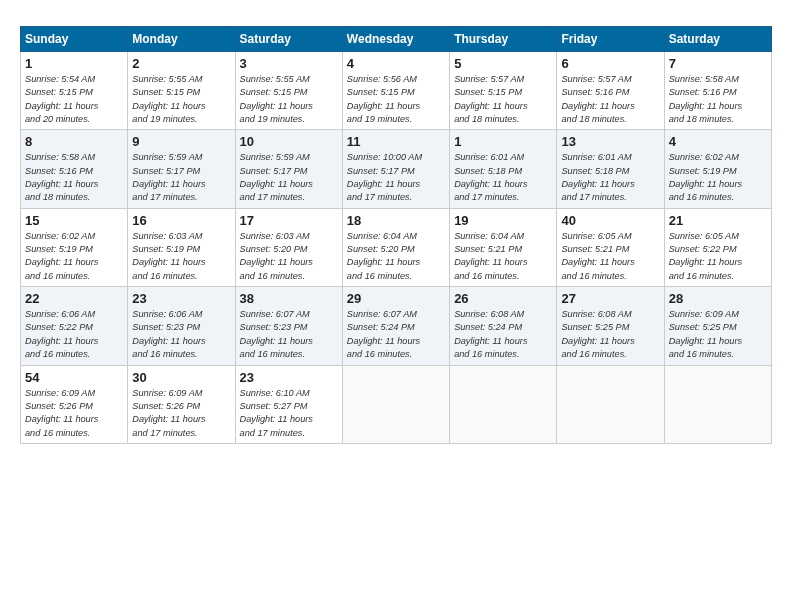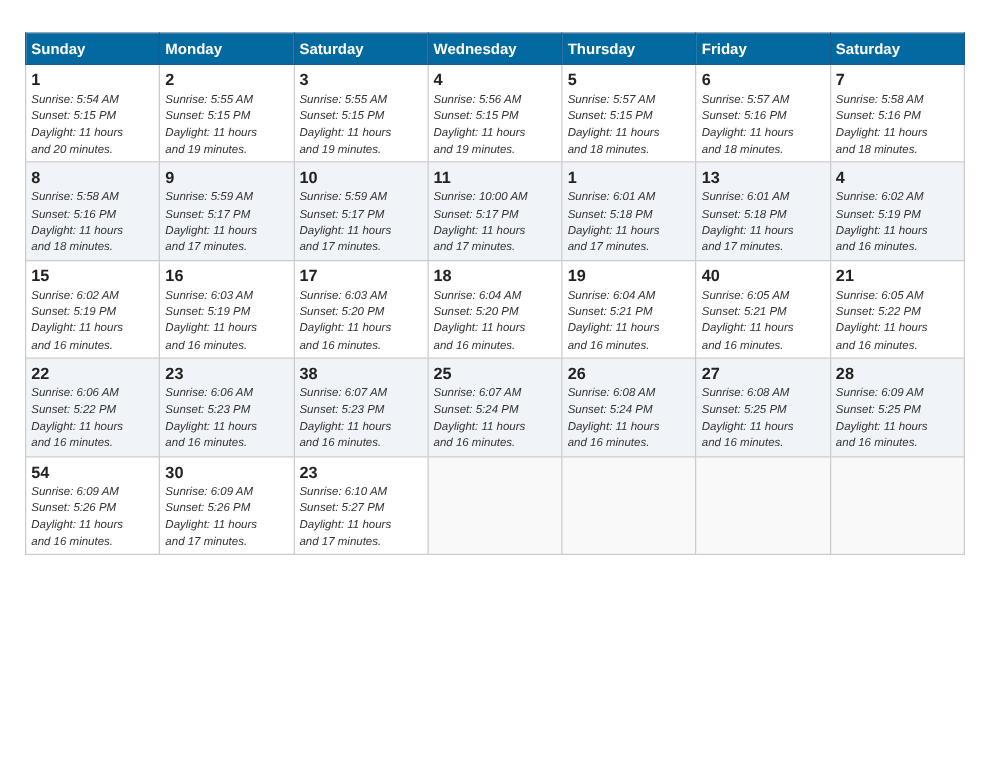--- a/index.html
+++ b/index.html
@@ -270,21 +270,21 @@
 and 16 minutes.</div>
           </td>
           <td>
             <span class="day-num">38</span>
             <div class="day-info" style="white-space: pre-line;">Sunrise: 6:07 AM
 Sunset: 5:23 PM
 Daylight: 11 hours
 and 16 minutes.</div>
           </td>
           <td>
-            <span class="day-num">25</span>
+            <span class="day-num">29</span>
             <div class="day-info" style="white-space: pre-line;">Sunrise: 6:07 AM
 Sunset: 5:24 PM
 Daylight: 11 hours
 and 16 minutes.</div>
           </td>
           <td>
             <span class="day-num">26</span>
             <div class="day-info" style="white-space: pre-line;">Sunrise: 6:08 AM
 Sunset: 5:24 PM
 Daylight: 11 hours

